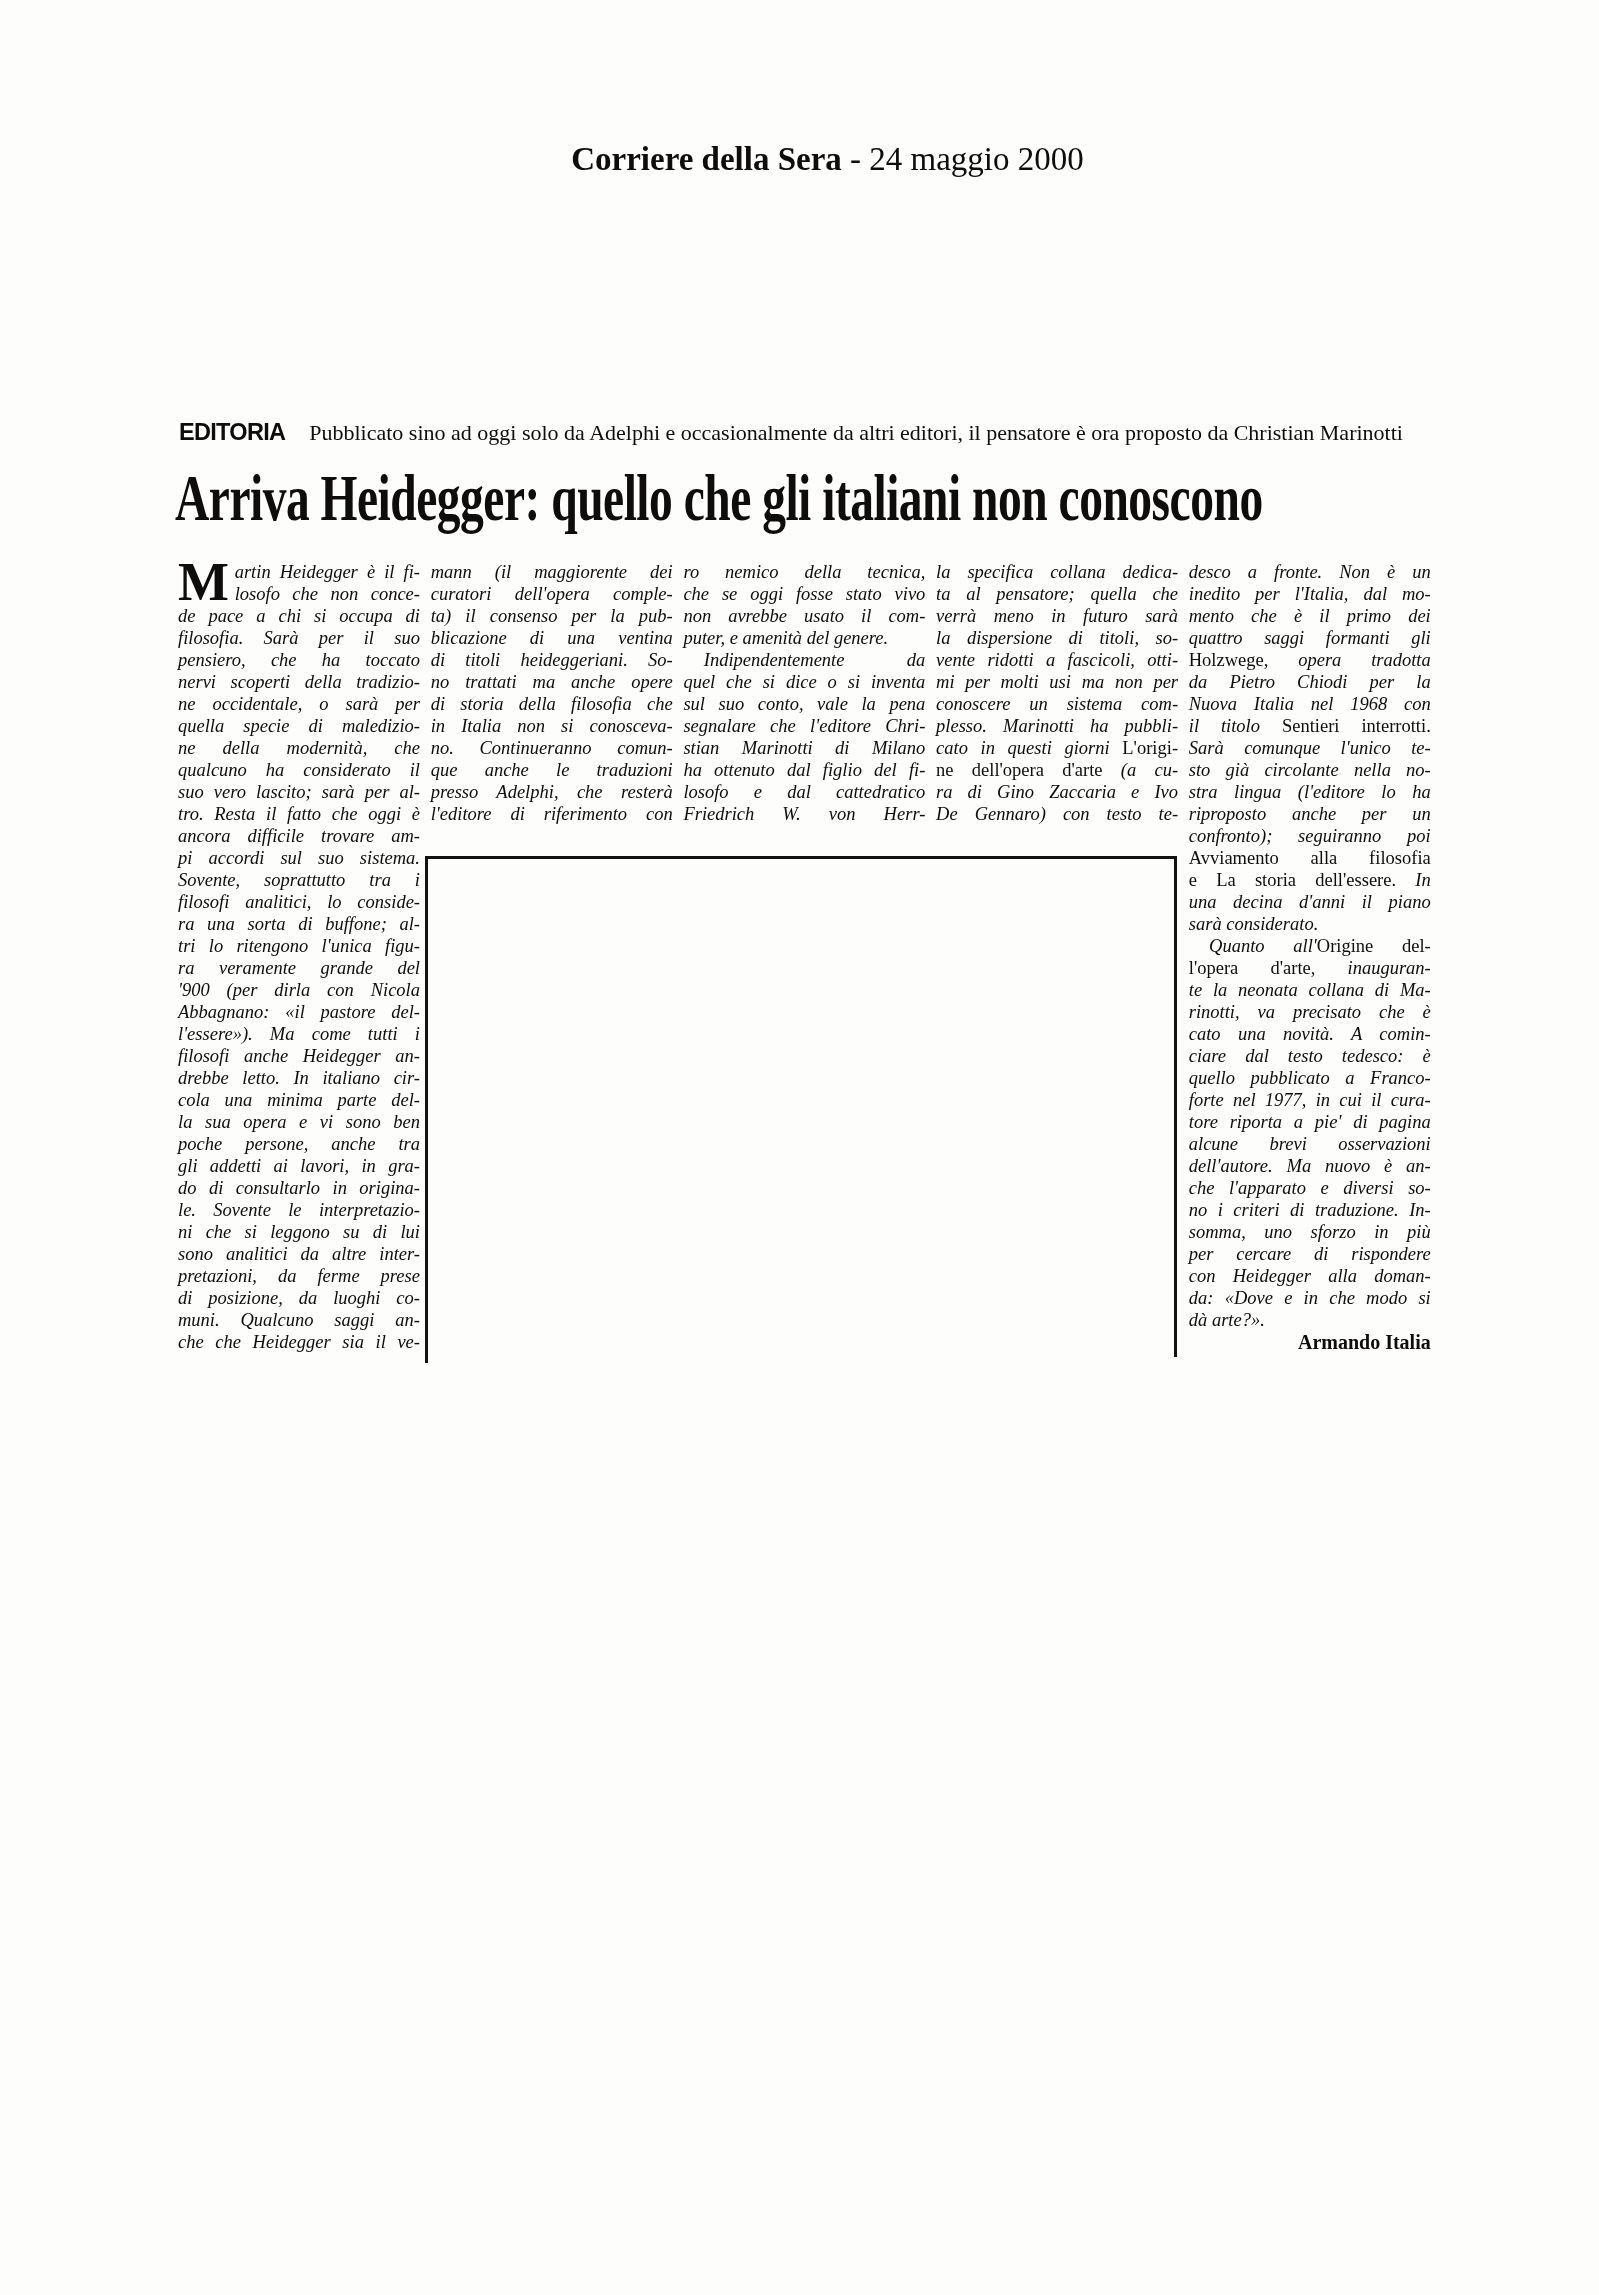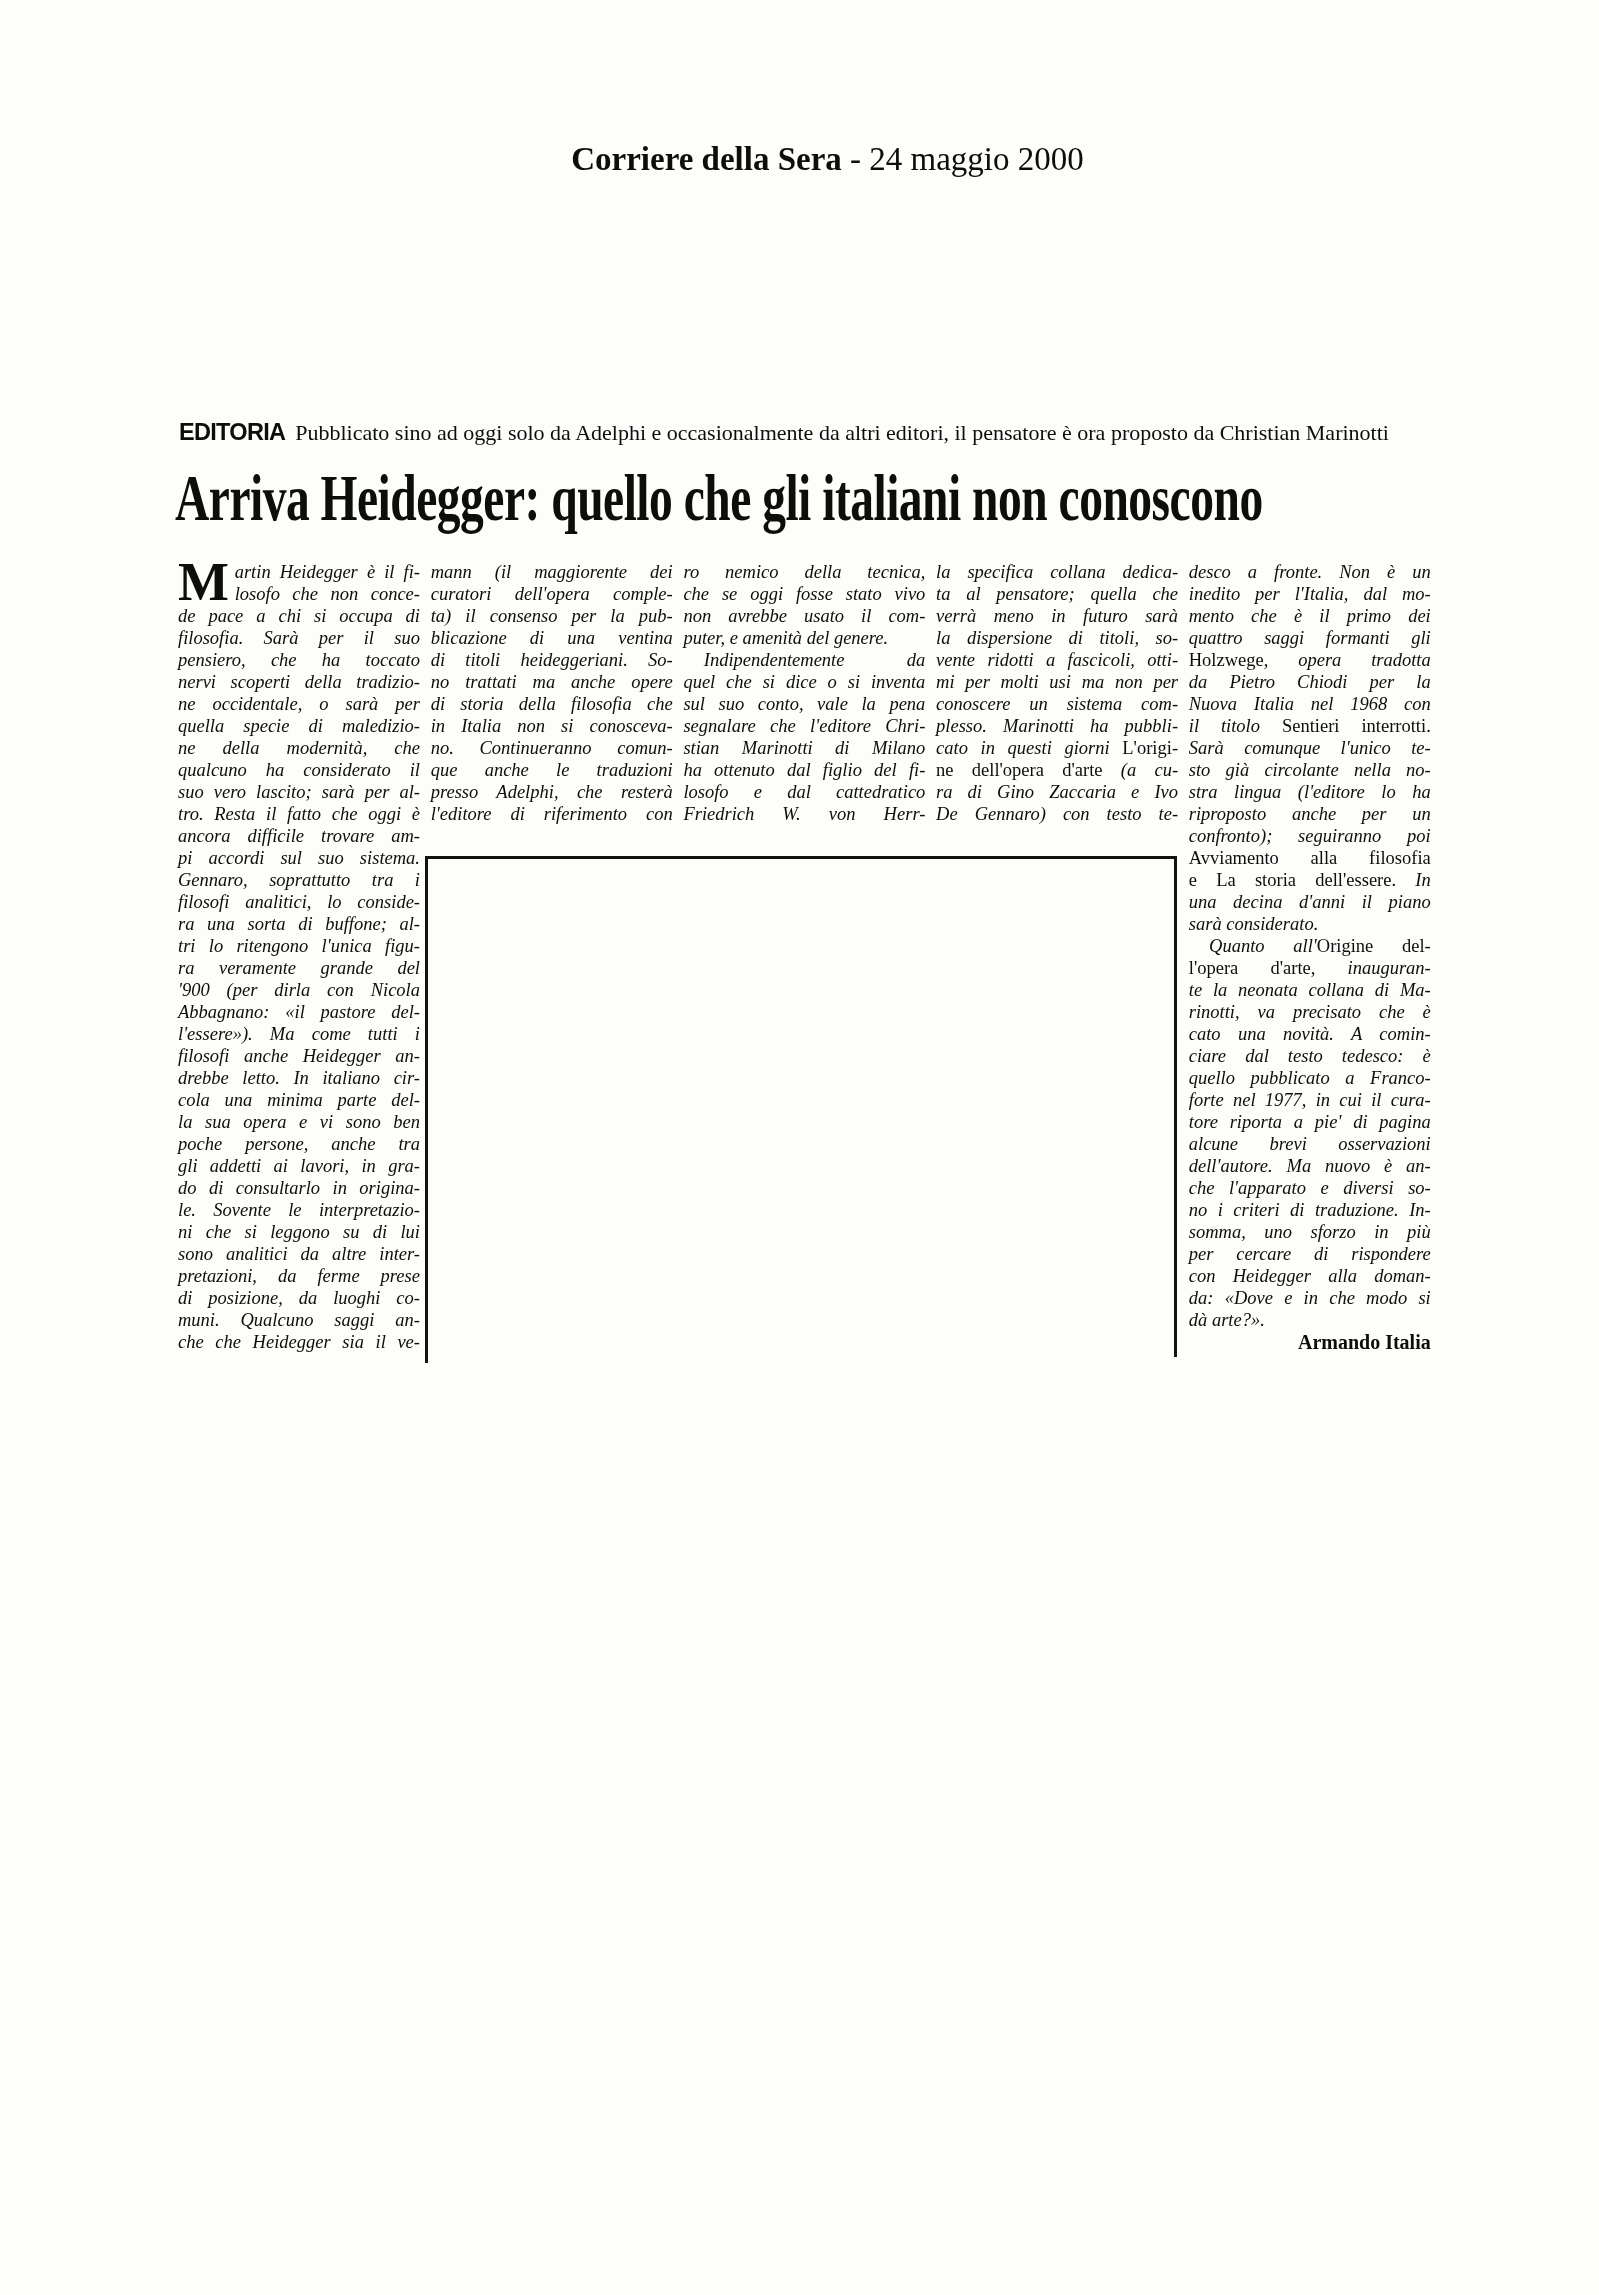--- a/index.html
+++ b/index.html
@@ -12,21 +12,21 @@
     position:absolute;top:141px;left:0;width:1599px;
     text-align:center;font-size:33px;line-height:37px;white-space:nowrap;padding-left:28px;
   }
   .masthead .bold{font-weight:bold;}
   .kicker{
     position:absolute;left:179px;top:419px;width:1274px;
     white-space:nowrap;font-size:22px;
   }
   .kicker .label{
     font-family:"Liberation Sans",sans-serif;font-weight:bold;
-    font-size:23.5px;letter-spacing:-0.7px;margin-right:10px;
+    font-size:23.5px;letter-spacing:-0.7px;margin-right:24px;
   }
   .kicker .ktext{font-size:22px;letter-spacing:0px;}
   .headline{
     position:absolute;left:175px;top:461px;width:1744px;
     transform:scaleX(0.72);transform-origin:left top;
     font-weight:bold;font-size:66px;line-height:74px;
     letter-spacing:-0.7px;white-space:nowrap;
   }
   .columns{
     position:absolute;left:178px;top:561px;width:1254px;
@@ -80,21 +80,21 @@
       <div class="line"><span>pensiero, che ha toccato</span></div>
       <div class="line"><span>nervi scoperti della tradizio-</span></div>
       <div class="line"><span>ne occidentale, o sarà per</span></div>
       <div class="line"><span>quella specie di maledizio-</span></div>
       <div class="line"><span>ne della modernità, che</span></div>
       <div class="line"><span>qualcuno ha considerato il</span></div>
       <div class="line"><span>suo vero lascito; sarà per al-</span></div>
       <div class="line"><span>tro. Resta il fatto che oggi è</span></div>
       <div class="line"><span>ancora difficile trovare am-</span></div>
       <div class="line"><span>pi accordi sul suo sistema.</span></div>
-      <div class="line"><span>Gennaro, soprattutto tra i</span></div>
+      <div class="line"><span>Sovente, soprattutto tra i</span></div>
       <div class="line"><span>filosofi analitici, lo conside-</span></div>
       <div class="line"><span>ra una sorta di buffone; al-</span></div>
       <div class="line"><span>tri lo ritengono l'unica figu-</span></div>
       <div class="line"><span>ra veramente grande del</span></div>
       <div class="line"><span>'900 (per dirla con Nicola</span></div>
       <div class="line"><span>Abbagnano: «il pastore del-</span></div>
       <div class="line"><span>l'essere»). Ma come tutti i</span></div>
       <div class="line"><span>filosofi anche Heidegger an-</span></div>
       <div class="line"><span>drebbe letto. In italiano cir-</span></div>
       <div class="line"><span>cola una minima parte del-</span></div>

